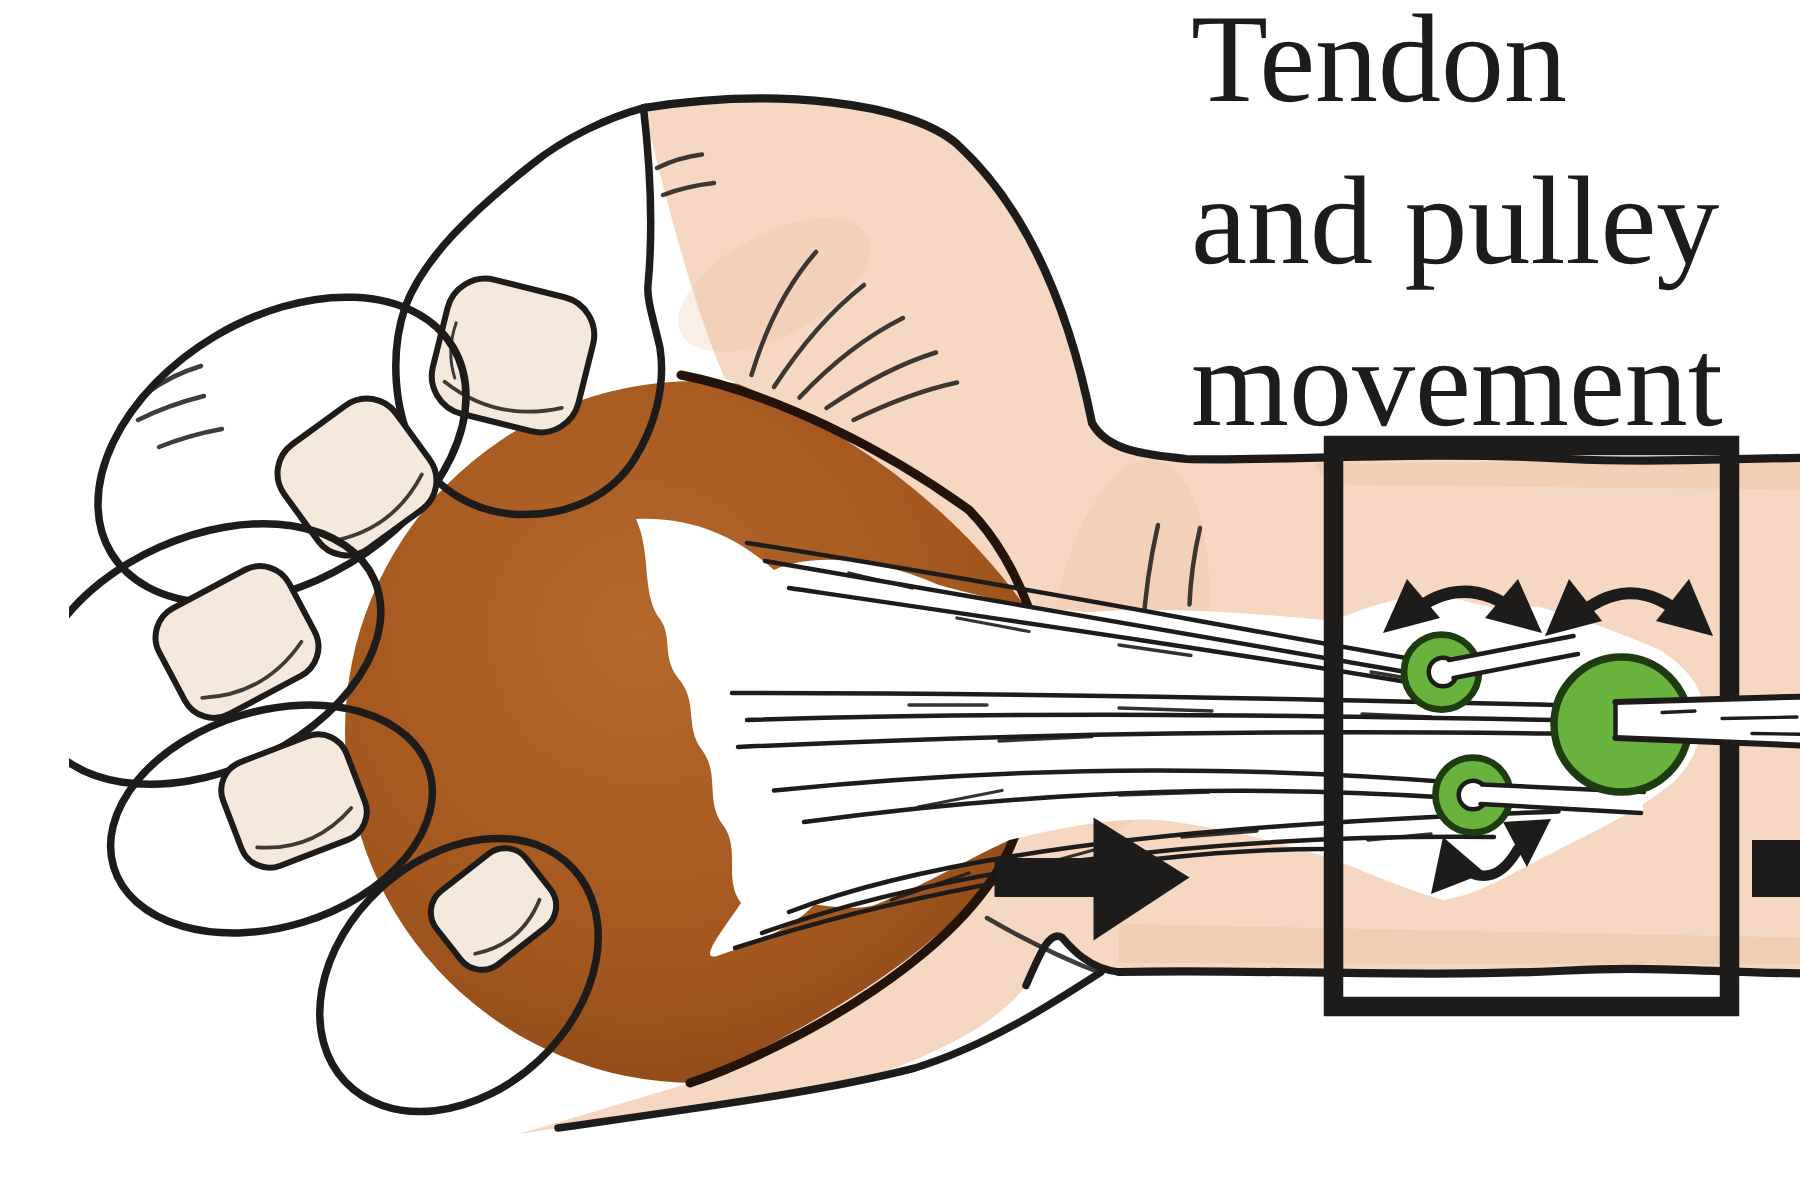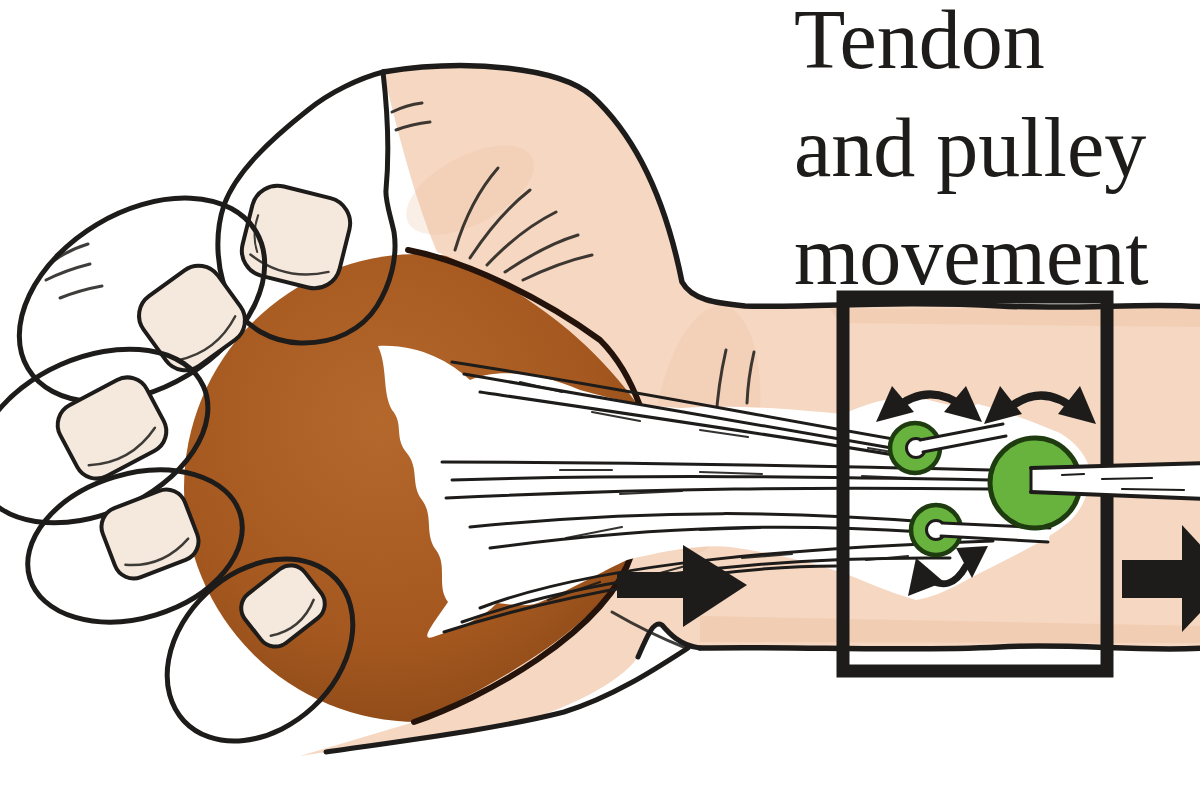--- a/index.html
+++ b/index.html
@@ -1,21 +1,21 @@
 <!DOCTYPE html>
 <html style="--background: #ffffff; --skin: #f6d7c1; --skin_shadow: #ecc0a1; --ball: #a4581f; --ball_light: #b4682c; --ball_dark: #7d3f13; --ball_outline: #23130a; --green: #67b33e; --green_dark: #1f3c10; --outline: #1d1c1a; --nail: #f5e9de; --tendon_white: #ffffff;"><head>
 <meta charset="utf-8">
 <style>
   html,body{margin:0;padding:0;}
   body{
     width:1200px;height:800px;overflow:hidden;position:relative;
     background:var(--background,#fff);
     font-family:"Liberation Serif","DejaVu Serif",serif;
   }
-  .stage{position:absolute;inset:0;width:984px;height:800px;}
+  .stage{position:absolute;inset:0;width:984px;height:800px;padding-left:46px;}
   svg{display:block;}
   
   .skin      {fill:var(--skin);}
   .shade     {fill:var(--skin_shadow);stroke:none;}
   .ink       {stroke:var(--outline);fill:none;stroke-linecap:round;}
   .ink-fill  {fill:var(--outline);stroke:none;}
   .ballfill  {fill:url(#ballGrad);stroke:none;}
   #ballGrad stop.g0{stop-color:var(--ball_light);}
   #ballGrad stop.g1{stop-color:var(--ball);}
   #ballGrad stop.g2{stop-color:var(--ball_dark);}

